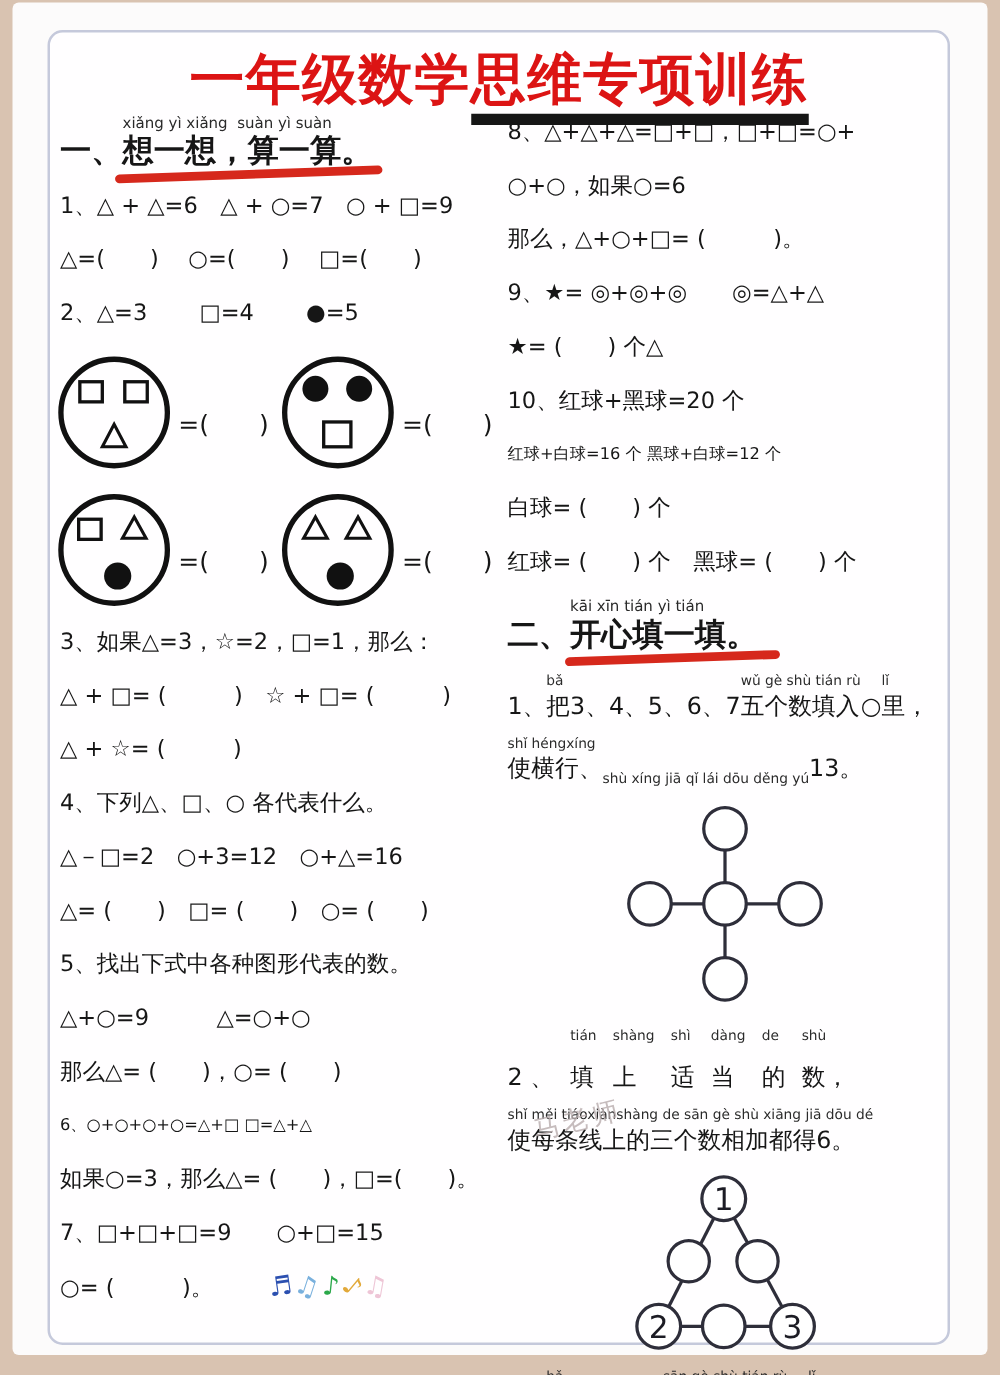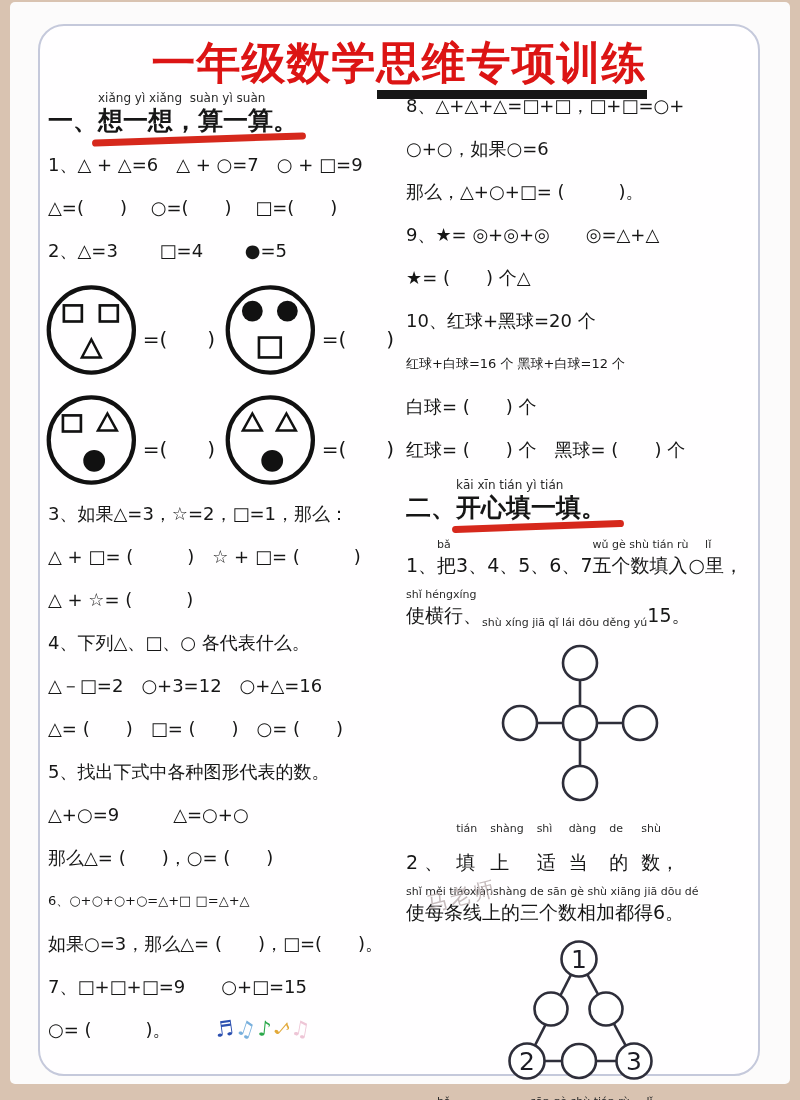--- a/index.html
+++ b/index.html
@@ -5,21 +5,21 @@
   html,body{margin:0;padding:0;}
   body{
     width:800px;height:1100px;position:relative;overflow:hidden;
     background:#d9c3b1;
     font-family:"DejaVu Sans","Liberation Sans",sans-serif;
     color:#161616;
   }
   .frame{position:absolute;left:10px;top:2px;width:780px;height:1082px;background:#fcfbfb;border-radius:5px;}
   .card{
     position:absolute;left:38px;top:24px;width:718px;height:1048px;
-    background:#fffeff;border:2px solid #c5c9db;border-radius:26px;
+    background:#fffeff;border:2px solid #c5c9db;border-radius:12px;
   }
   .title{
     position:absolute;left:0;right:0;top:8px;text-align:center;
     font-size:44px;font-weight:bold;color:#dc1414;letter-spacing:1px;white-space:nowrap;
   }
   .title .t2{border-bottom:9px solid #161616;padding-bottom:2px;}
   .col-l{position:absolute;left:8px;top:66px;width:354px;}
   .col-r{position:absolute;left:366px;top:66px;width:356px;}
   .line{font-size:18px;line-height:27px;margin-bottom:16px;white-space:nowrap;color:#161616;}
   .tight{font-size:13px;}
@@ -184,21 +184,21 @@
     <div class="ruby">
         <span class="rseg">
           <span class="py">shǐ héngxíng</span>
           <span class="tx">使横行、</span>
         </span>
         <span class="rseg">
           <span class="py">shù xíng jiā qǐ lái dōu děng yú</span>
         </span>
         <span class="rseg">
           <span class="py">&nbsp;</span>
-          <span class="tx">15。</span>
+          <span class="tx">13。</span>
         </span>
       </div>
 
     <div class="cross-wrap">
       <svg width="172" height="170" viewBox="0 0 172 170">
         <g stroke="#2e2e3a" stroke-width="2.6">
           <line x1="86" y1="25" x2="86" y2="145"></line>
           <line x1="26" y1="85" x2="146" y2="85"></line>
         </g>
         <g fill="#ffffff" stroke="#2e2e3a" stroke-width="2.6">

